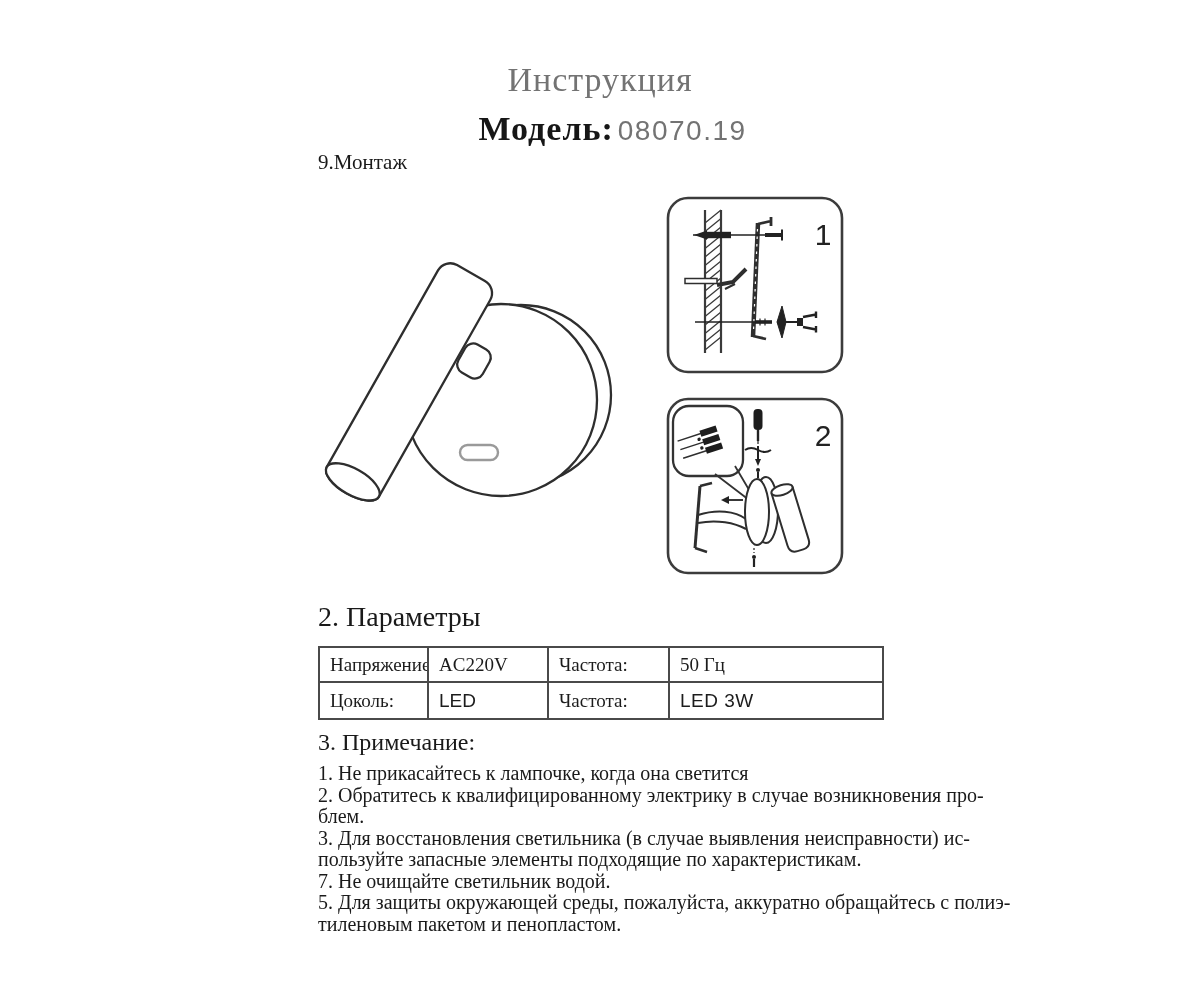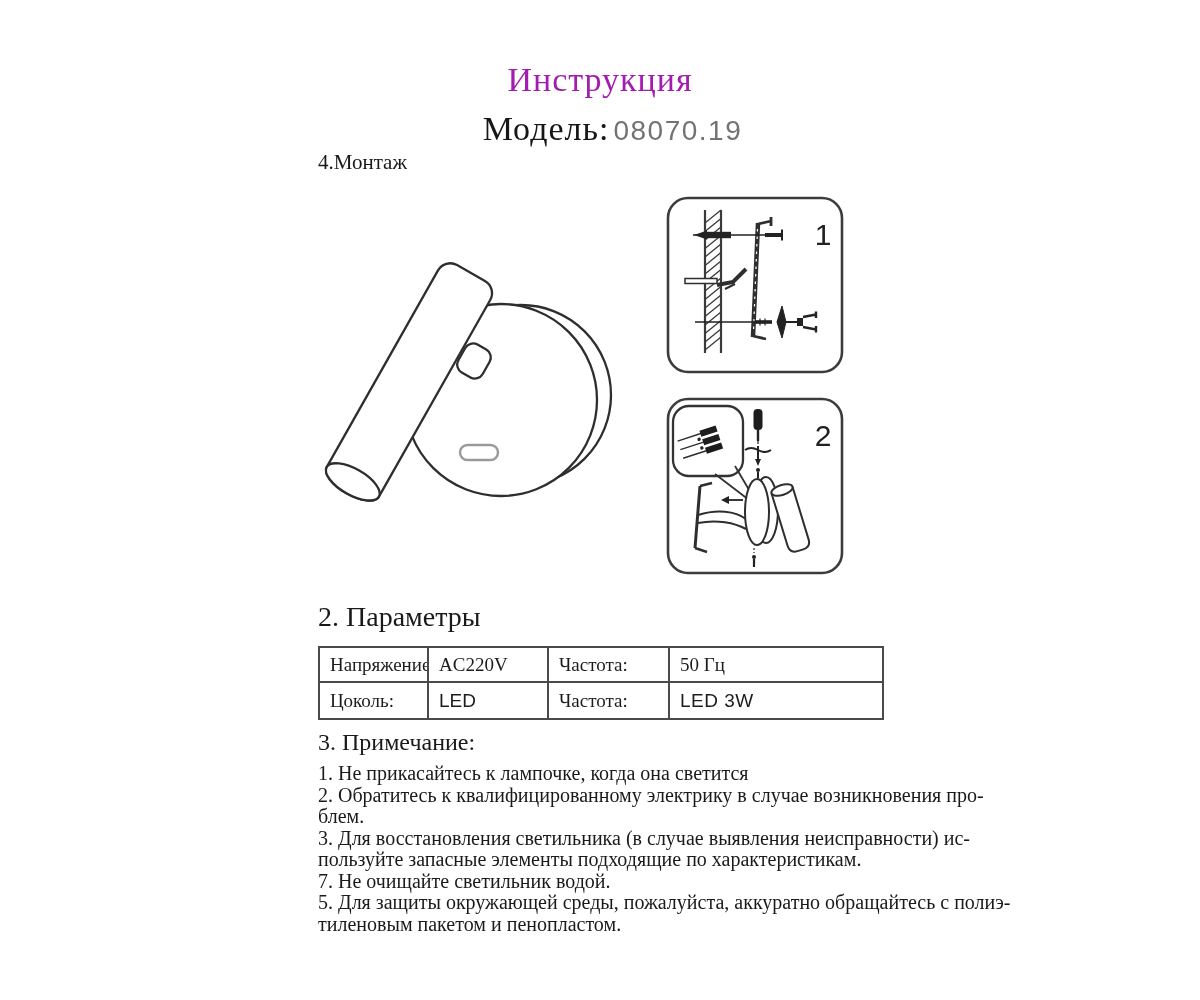--- a/index.html
+++ b/index.html
@@ -1,22 +1,22 @@
 <!DOCTYPE html>
 <html><head>
 <meta charset="utf-8">
 <style>
   html,body{margin:0;padding:0;}
   body{background:#ffffff;font-family:"Liberation Serif",serif;color:#1d1d1d;}
   .page{position:relative;width:1200px;height:1000px;background:#ffffff;overflow:hidden;}
 
   .title{position:absolute;left:0;top:61px;width:1200px;text-align:center;
-         font-size:34px;letter-spacing:1px;color:#a21caf;}
+         font-size:34px;letter-spacing:1px;color:#737373;}
   .model-line{position:absolute;left:0;top:110px;width:1225px;text-align:center;color:#161616;}
-  .model-label{font-size:34px;letter-spacing:1px;}
+  .model-label{font-size:34px;letter-spacing:1px;font-weight:bold;}
   .model-number{font-family:Liberation Sans, sans-serif;font-size:28px;letter-spacing:1.5px;color:#737373;}
 
   .h1{position:absolute;left:318px;top:150px;font-size:21px;color:#191919;}
   .h2{position:absolute;left:318px;top:601px;font-size:28px;color:#191919;}
   .h3{position:absolute;left:318px;top:729px;font-size:24px;color:#191919;text-align:right;}
 
   svg{position:absolute;}
   #fig-lamp{left:305px;top:240px;}
   #fig-step1{left:665px;top:195px;}
   #fig-step2{left:665px;top:396px;}
@@ -37,21 +37,21 @@
 <body>
 
 <div class="page">
 
   <div class="title">Инструкция</div>
   <div class="model-line">
     <span class="model-label">Модель:</span>
     <span class="model-number">08070.19</span>
   </div>
 
-  <div class="h1">4.Монтаж</div>
+  <div class="h1">9.Монтаж</div>
 
   <svg id="fig-lamp" width="330" height="295" viewBox="0 0 330 295">
     <g fill="#ffffff" stroke="#2e2e2e" stroke-width="2.3">
       <circle cx="216" cy="155" r="90"></circle>
       <circle cx="196" cy="160" r="96"></circle>
       <rect x="-14" y="-16" width="28" height="32" rx="9" transform="translate(169,121) rotate(29.5)"></rect>
       <g transform="translate(166,33) rotate(29.5)">
         <path d="M -30 14 A 14 14 0 0 1 -16 0 L 16 0 A 14 14 0 0 1 30 14 L 30 240 A 30 13 0 0 1 -30 240 Z"></path>
         <ellipse cx="0" cy="240" rx="30" ry="13"></ellipse>
       </g>

